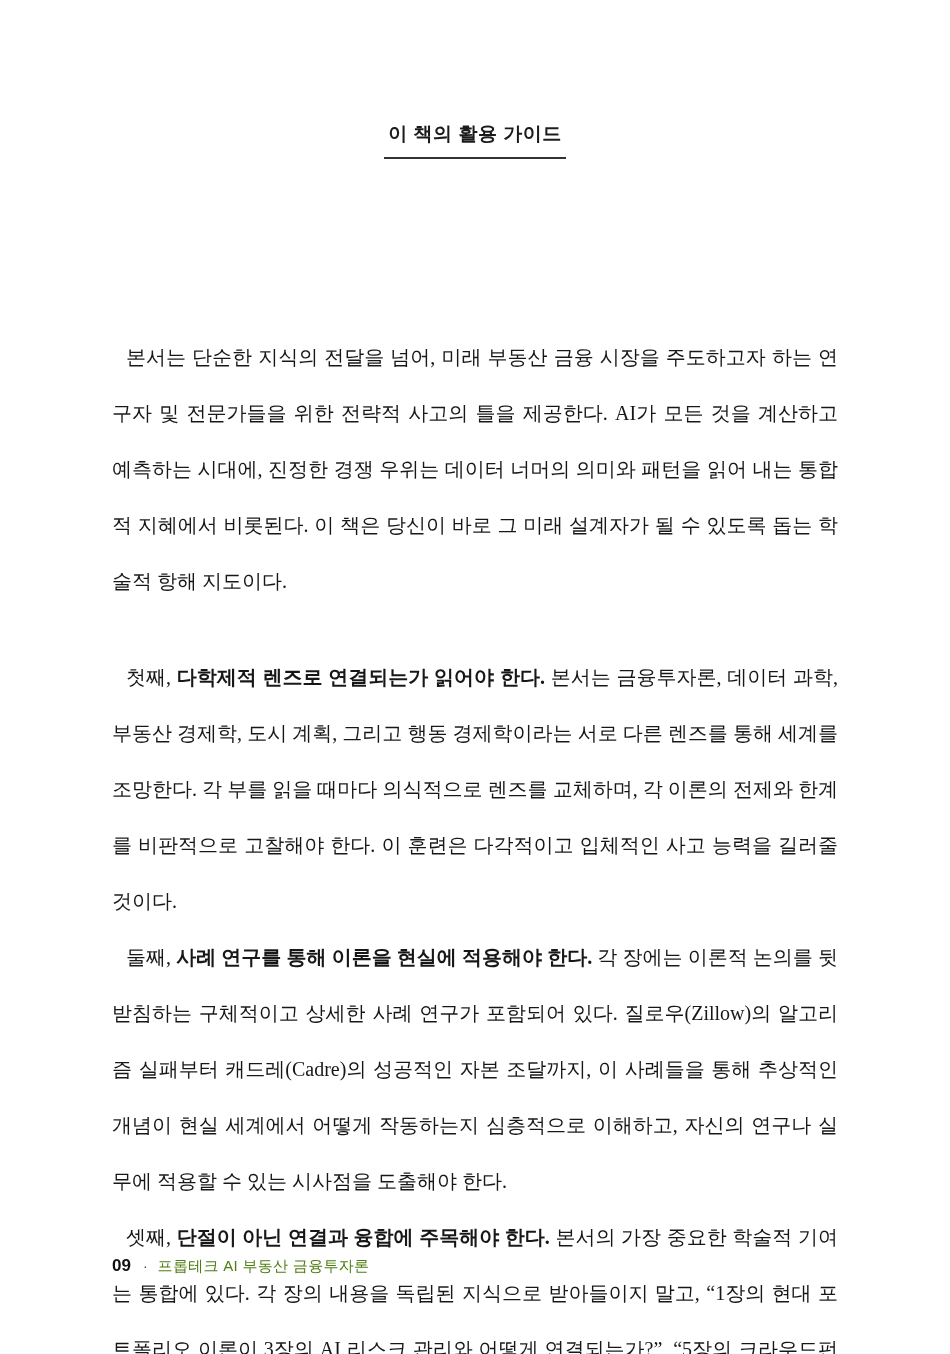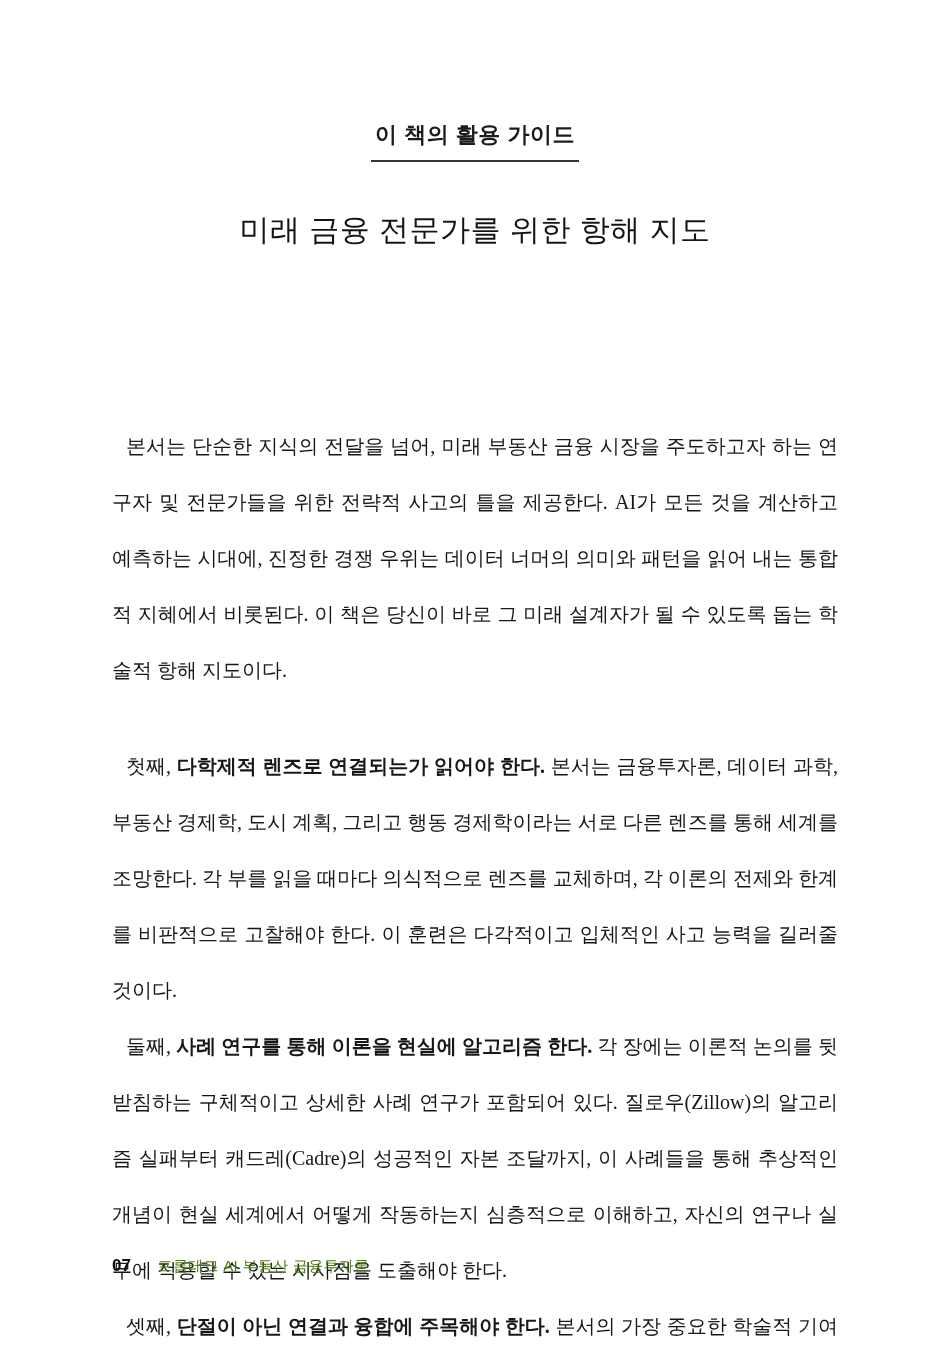--- a/index.html
+++ b/index.html
@@ -17,21 +17,21 @@
     font-family: "Liberation Serif", "DejaVu Serif", serif;
   }
   .section-label-wrap {
     padding-top: 124px;
     text-align: center;
   }
   .section-label {
     display: inline-block;
     font-family: "Liberation Sans", "DejaVu Sans", sans-serif;
     font-weight: 700;
-    font-size: 22px;
+    font-size: 19px;
     line-height: 1;
     letter-spacing: 0.5px;
     color: #1b1b1b;
     padding: 0 4px 14px 4px;
     border-bottom: 2px solid #333333;
   }
   .doc-title {
     margin-top: 50px;
     text-align: center;
     font-family: "Liberation Sans", "DejaVu Sans", sans-serif;
@@ -88,28 +88,27 @@
 </style>
 </head>
 <body>
 
 <div class="page">
 
   <div class="section-label-wrap">
     <span class="section-label">이 책의 활용 가이드</span>
   </div>
 
-  <h1 class="doc-title">미래 금융 전문가를 위한 항해 지도</h1>
 
   <div class="body-text">
       <p>본서는 단순한 지식의 전달을 넘어, 미래 부동산 금융 시장을 주도하고자 하는 연구자 및 전문가들을 위한 전략적 사고의 틀을 제공한다. AI가 모든 것을 계산하고 예측하는 시대에, 진정한 경쟁 우위는 데이터 너머의 의미와 패턴을 읽어 내는 통합적 지혜에서 비롯된다. 이 책은 당신이 바로 그 미래 설계자가 될 수 있도록 돕는 학술적 항해 지도이다.</p>
       <p>첫째, <strong>다학제적 렌즈로 연결되는가 읽어야 한다.</strong> 본서는 금융투자론, 데이터 과학, 부동산 경제학, 도시 계획, 그리고 행동 경제학이라는 서로 다른 렌즈를 통해 세계를 조망한다. 각 부를 읽을 때마다 의식적으로 렌즈를 교체하며, 각 이론의 전제와 한계를 비판적으로 고찰해야 한다. 이 훈련은 다각적이고 입체적인 사고 능력을 길러줄 것이다.</p>
-      <p>둘째, <strong>사례 연구를 통해 이론을 현실에 알고리즘 한다.</strong> 각 장에는 이론적 논의를 뒷받침하는 구체적이고 상세한 사례 연구가 포함되어 있다. 질로우(Zillow)의 알고리즘 실패부터 캐드레(Cadre)의 성공적인 자본 조달까지, 이 사례들을 통해 추상적인 개념이 현실 세계에서 어떻게 작동하는지 심층적으로 이해하고, 자신의 연구나 실무에 적용할 수 있는 시사점을 도출해야 한다.</p>
+      <p>둘째, <strong>사례 연구를 통해 이론을 현실에 적용해야 한다.</strong> 각 장에는 이론적 논의를 뒷받침하는 구체적이고 상세한 사례 연구가 포함되어 있다. 질로우(Zillow)의 알고리즘 실패부터 캐드레(Cadre)의 성공적인 자본 조달까지, 이 사례들을 통해 추상적인 개념이 현실 세계에서 어떻게 작동하는지 심층적으로 이해하고, 자신의 연구나 실무에 적용할 수 있는 시사점을 도출해야 한다.</p>
       <p>셋째, <strong>단절이 아닌 연결과 융합에 주목해야 한다.</strong> 본서의 가장 중요한 학술적 기여는 통합에 있다. 각 장의 내용을 독립된 지식으로 받아들이지 말고, “1장의 현대 포트폴리오 이론이 3장의 AI 리스크 관리와 어떻게 연결되는가?”, “5장의 크라우드펀딩 모델이 8</p>
     </div>
 
   <div class="footer">
-    <span class="page-number">07</span>
+    <span class="page-number">09</span>
     <span class="footer-separator">·</span>
     <span class="book-title">프롭테크 AI 부동산 금융투자론</span>
   </div>
 
 </div>
 
 </body></html>

